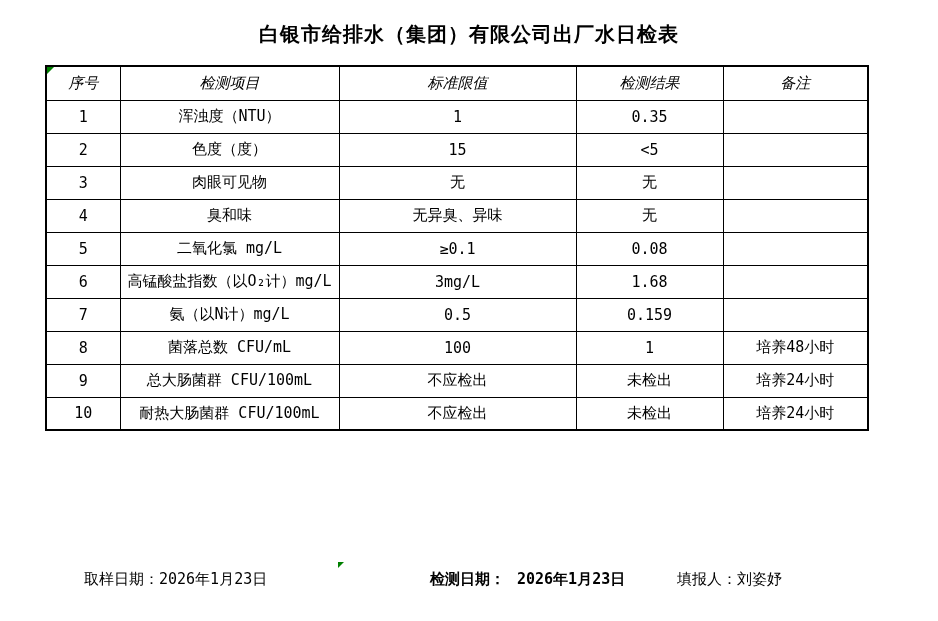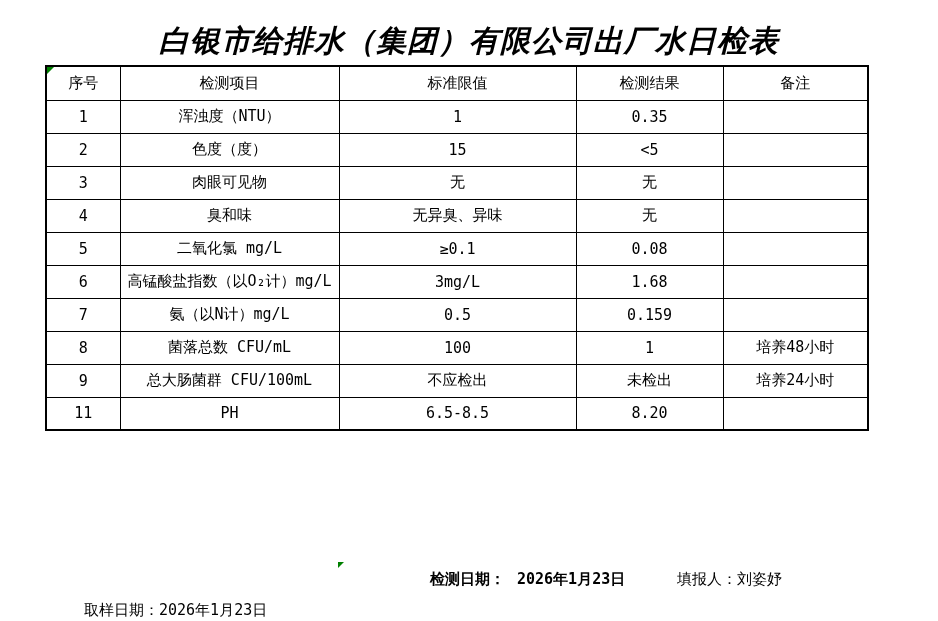--- a/index.html
+++ b/index.html
@@ -8,54 +8,54 @@
     width: 938px; height: 621px;
     background: #ffffff;
     color: #000000;
     font-family: "DejaVu Sans Mono", "DejaVu Sans", "Liberation Sans", sans-serif;
   }
   .page { position: relative; width: 938px; height: 621px; overflow: hidden; background: #fff; }
 
   .title {
     position: absolute; top: 21px; left: 0; width: 100%;
     margin: 0; text-align: center;
-    font-size: 30px; font-weight: bold; letter-spacing: 1px; font-style: italic;
+    font-size: 20px; font-weight: bold; letter-spacing: 1px;
   }
 
   table.water-table {
     position: absolute; left: 45px; top: 65px;
     width: 822px;
     border-collapse: collapse; table-layout: fixed;
     border: 2px solid #000;
   }
   .water-table th, .water-table td {
     border: 1px solid #000;
     height: 33px;
     padding: 0 2px;
     text-align: center; vertical-align: middle;
     font-size: 15px; font-weight: normal;
     white-space: nowrap; overflow: hidden;
   }
-  .water-table thead th { height: 34px; position: relative; }
+  .water-table thead th { height: 34px; position: relative; font-style: italic; }
 
   .corner-tri {
     position: absolute; left: 0; top: 0;
     width: 0; height: 0;
     border-top: 7px solid #008000;
     border-right: 7px solid transparent;
   }
   .green-marker {
     position: absolute; left: 338px; top: 562px;
     width: 0; height: 0;
     border-top: 6px solid #008000;
     border-right: 6px solid transparent;
   }
 
   .footer-item { position: absolute; top: 570px; font-size: 15px; white-space: nowrap; }
-  #footer-sample { left: 84px; margin-top: 31px; }
+  #footer-sample { left: 84px; }
   #footer-test { left: 430px; font-weight: bold; }
   #footer-test .value { margin-left: 12px; }
   #footer-reporter { left: 677px; text-align: right; }
 </style>
 </head>
 <body>
 
 <div class="page">
 
   <h1 class="title">白银市给排水（集团）有限公司出厂水日检表</h1>
@@ -146,25 +146,25 @@
     <td>培养48小时</td>
   </tr>
         <tr class="data-row">
     <td>9</td>
     <td>总大肠菌群 CFU/100mL</td>
     <td>不应检出</td>
     <td>未检出</td>
     <td>培养24小时</td>
   </tr>
         <tr class="data-row">
-    <td>11</td>
-    <td>PH</td>
-    <td>6.5-8.5</td>
-    <td>8.20</td>
-    <td></td>
+    <td>10</td>
+    <td>耐热大肠菌群 CFU/100mL</td>
+    <td>不应检出</td>
+    <td>未检出</td>
+    <td>培养24小时</td>
   </tr>
       </tbody>
   </table>
 
   <span class="green-marker"></span>
 
   <div class="footer-item" id="footer-sample">
     <span class="label">取样日期：</span><span class="value">2026年1月23日</span>
   </div>
   <div class="footer-item" id="footer-test">

